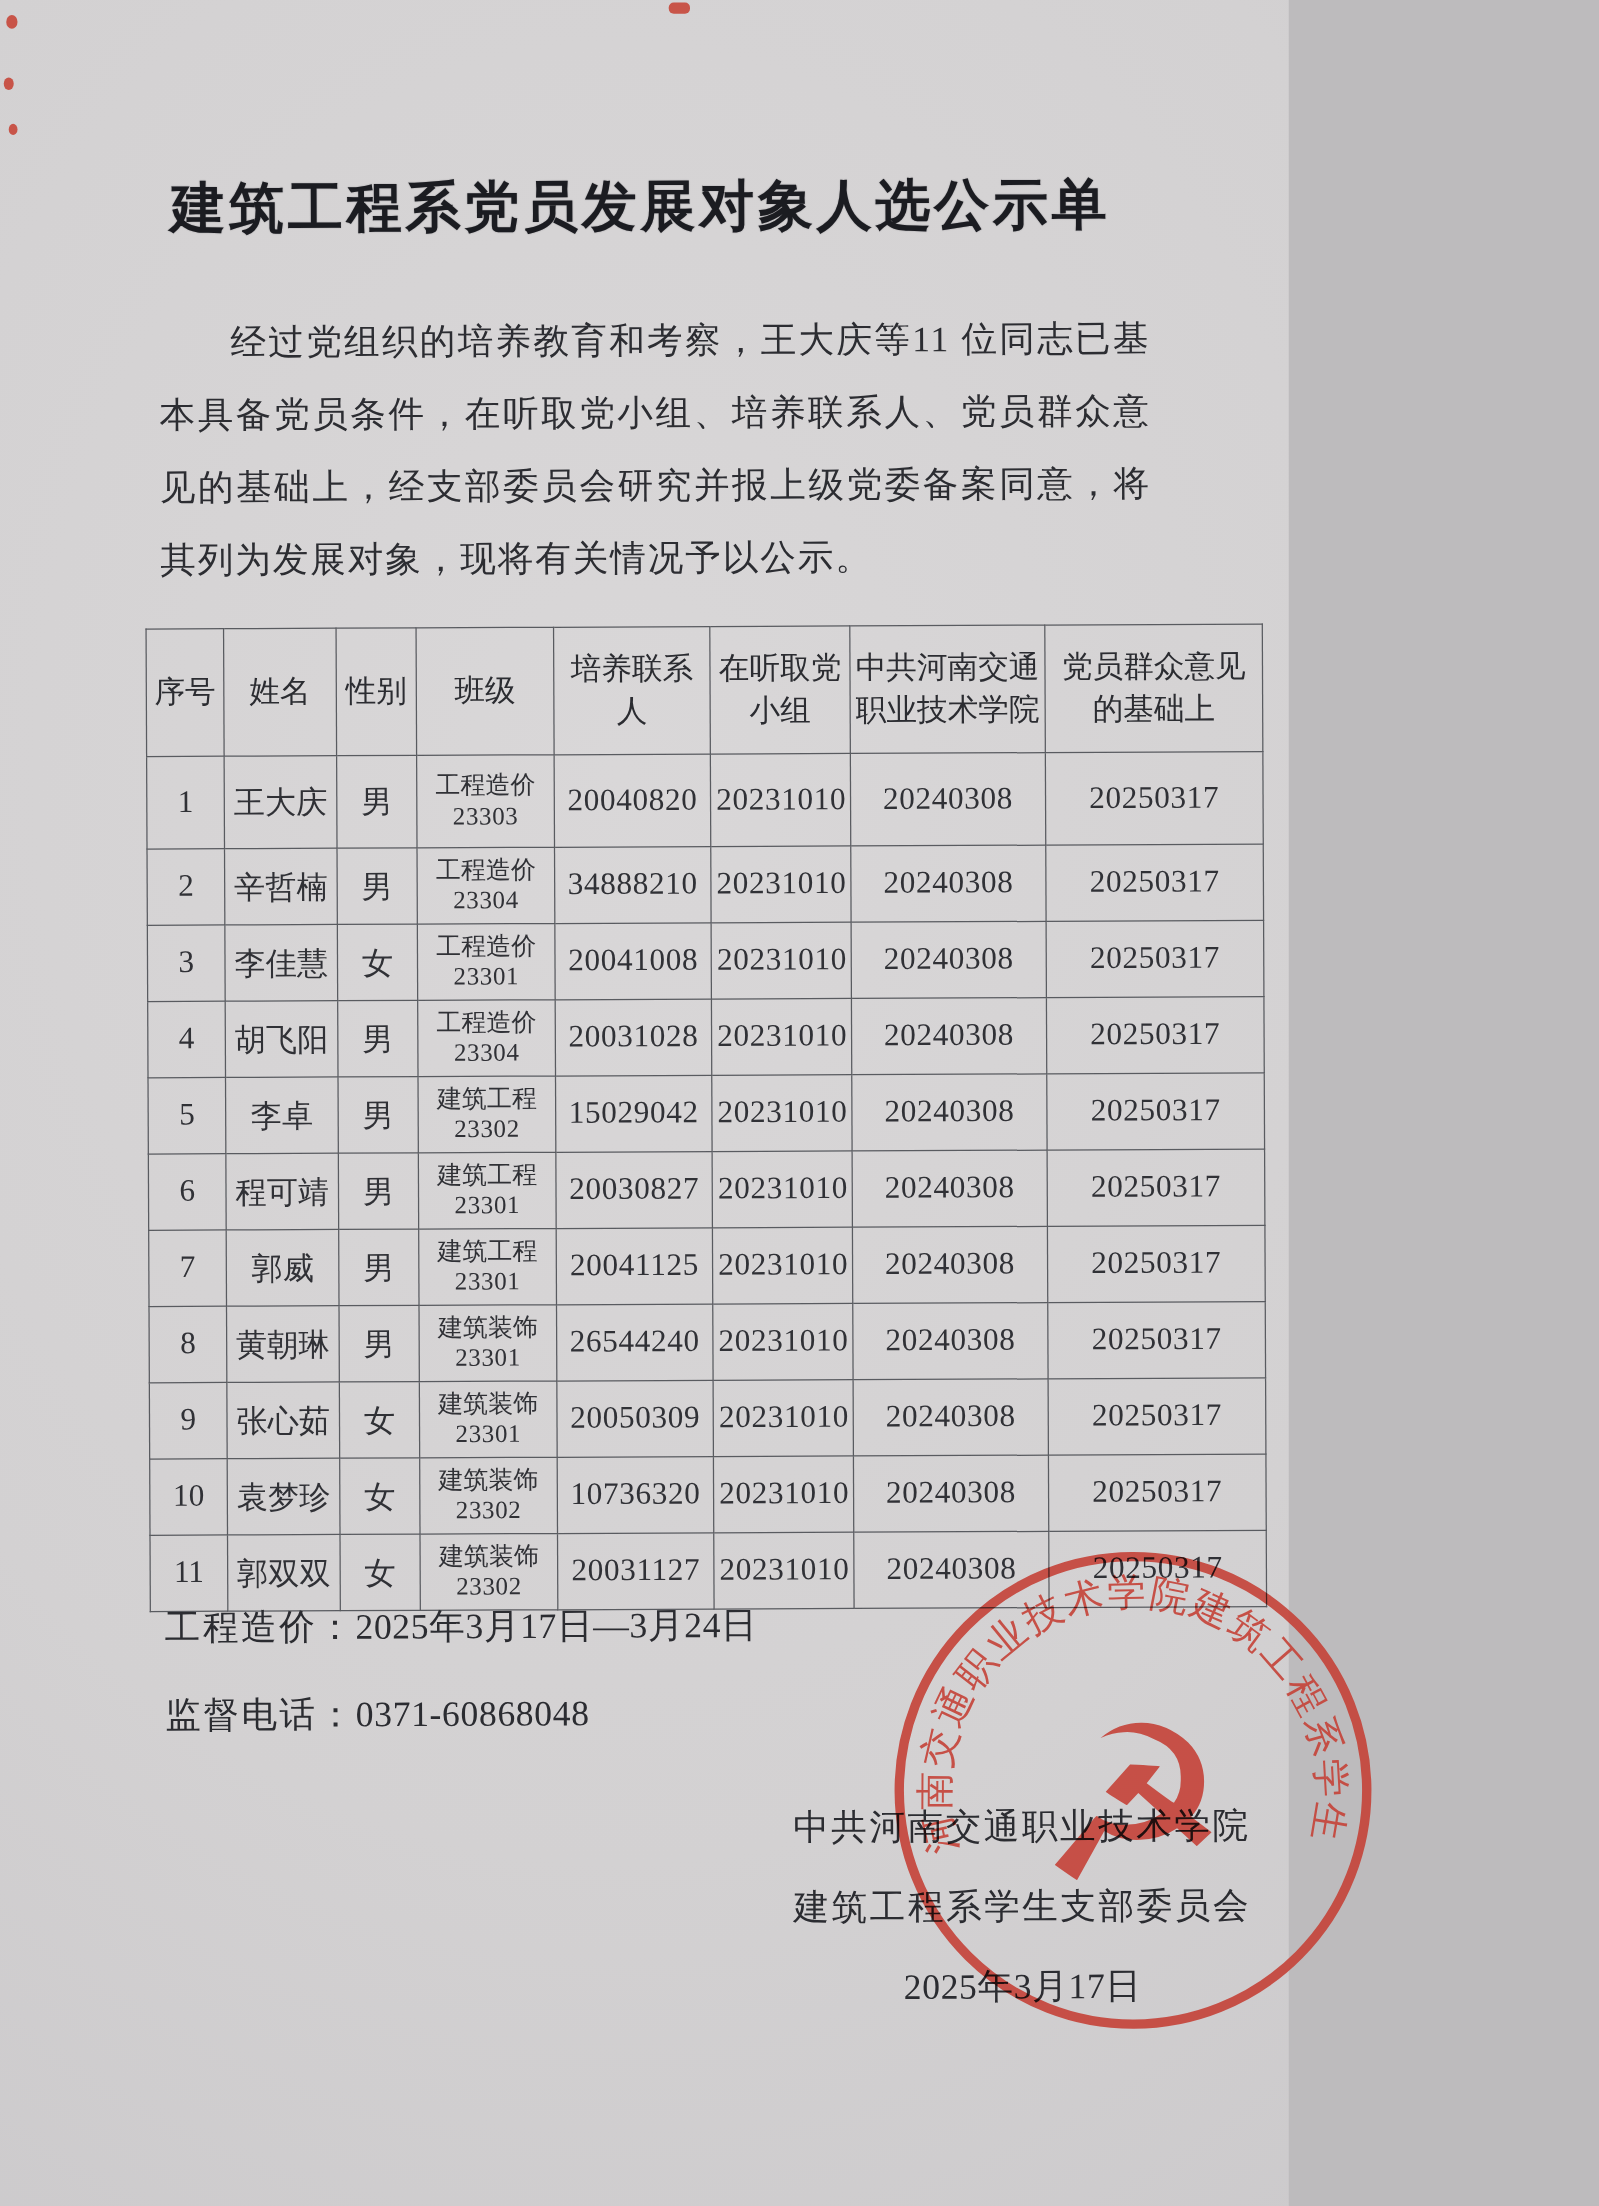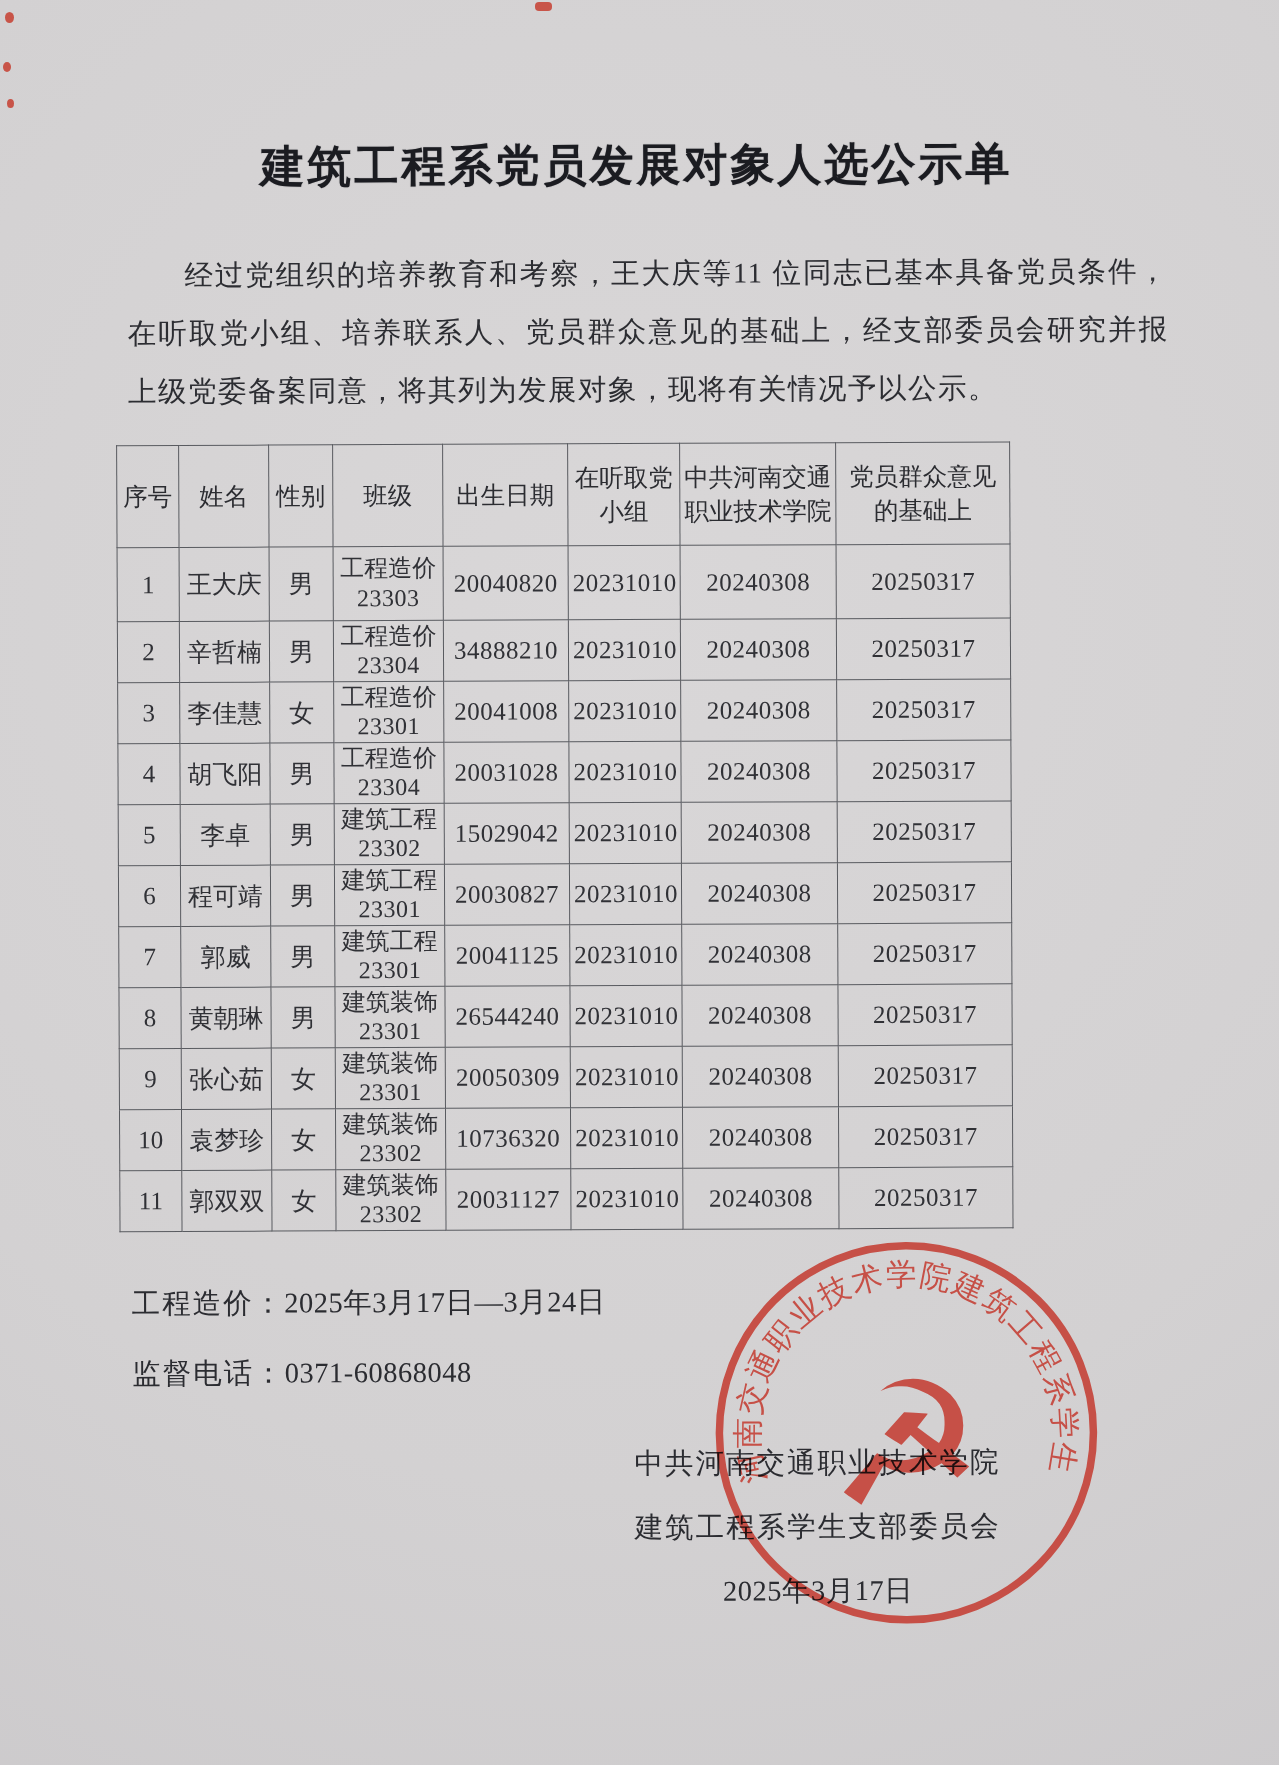--- a/index.html
+++ b/index.html
@@ -9,21 +9,21 @@
     --border:#595b60;
   }
   *{box-sizing:border-box;}
   html,body{margin:0;padding:0;}
   body{
     width:1279px;height:1765px;overflow:hidden;
     background:#bdbbbd;
     font-family:"Liberation Serif","DejaVu Serif",serif;
   }
   .paper{
-    position:relative;width:1279px;height:1765px;
+    position:relative;width:1031px;height:1765px;
     background:
       radial-gradient(130% 95% at 48% 35%, #d9d7d8 0%, #d3d1d2 52%, #cbc9cb 86%, #c0bec1 100%);
     color:var(--ink);
   }
   .content{position:absolute;inset:0;transform:rotate(-0.25deg);}
   
   .speck{position:absolute;background:rgba(197,62,48,.85);border-radius:50%;}
   .speck.s1{left:5px;top:12px;width:9px;height:11px;}
   .speck.s2{left:3px;top:62px;width:8px;height:10px;}
   .speck.s3{left:7px;top:99px;width:7px;height:9px;}
@@ -48,21 +48,21 @@
     font-size:25px;color:#303136;
   }
   .roster th,.roster td{
     border:1.6px solid var(--border);
     text-align:center;vertical-align:middle;padding:0 4px;
   }
   .roster thead tr{height:102px;}
   .roster tbody tr{height:61px;}
   .roster tbody tr:first-child{height:74px;}
   .roster th{font-size:24.5px;font-weight:500;line-height:1.35;color:#2b2c31;}
-  .class-cell span{display:block;line-height:1.22;font-size:24px;}
+  .class-cell span{display:block;line-height:1.22;font-size:20px;}
   .num{letter-spacing:.5px;}
   
   .footer{
     position:absolute;left:130px;top:1282px;
     font-size:28.5px;letter-spacing:2px;color:#2b2c31;
   }
   .footer .line{margin-bottom:30px;height:40px;line-height:40px;}
   
   .signature{
     position:absolute;left:610px;top:1432px;width:410px;
@@ -101,21 +101,21 @@
           <col style="width:112px">
           <col style="width:156px">
           <col style="width:174px">
       </colgroup>
       <thead>
         <tr>
           <th>序号</th>
           <th>姓名</th>
           <th>性别</th>
           <th>班级</th>
-          <th>出生日期</th>
+          <th>培养联系人</th>
           <th>在听取党小组</th>
           <th>中共河南交通职业技术学院</th>
           <th>党员群众意见的基础上</th>
         </tr>
       </thead>
       <tbody id="table-body">
   <tr>
     <td>1</td>
     <td>王大庆</td>
     <td>男</td>

